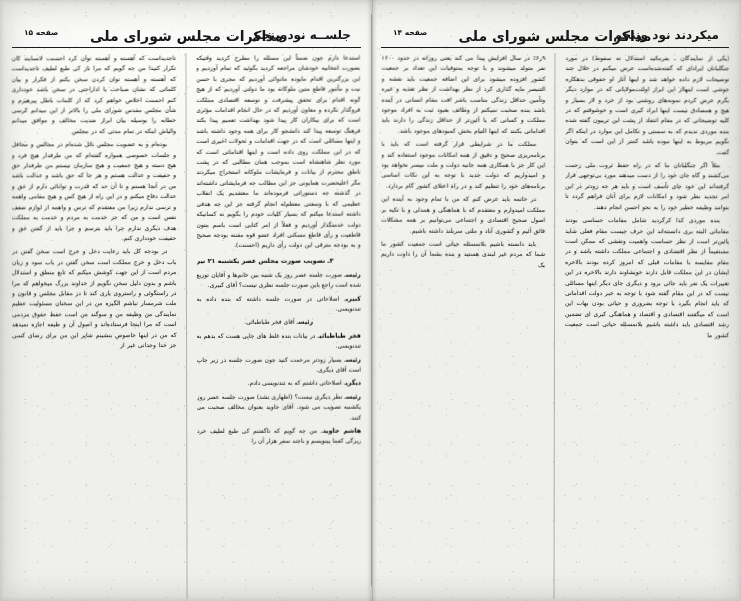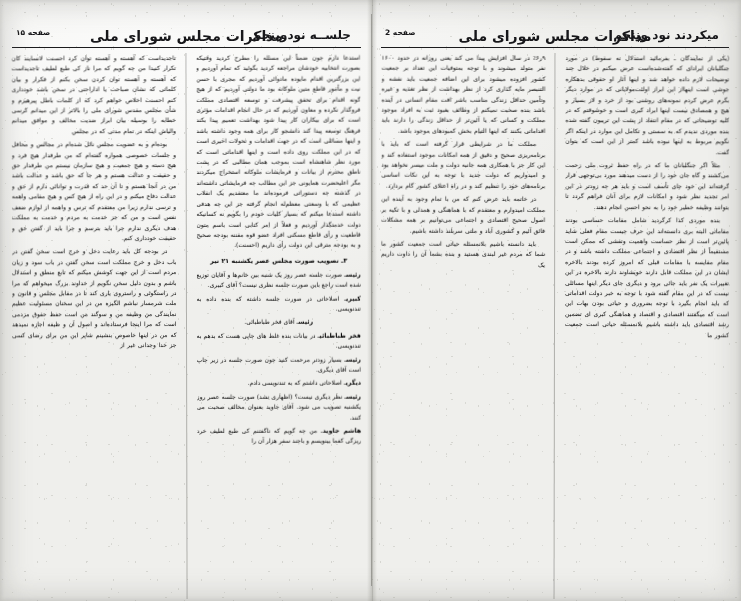--- a/index.html
+++ b/index.html
@@ -58,21 +58,21 @@
     position:relative;height:22px;direction:rtl;
     color:#17171a;
   }
   .head .hd{
     position:absolute;top:2px;white-space:nowrap;
     font-weight:bold;font-size:12px;letter-spacing:.2px;
     font-family:"DejaVu Sans","Liberation Sans",sans-serif;
   }
   .head .hd.session{right:10px;letter-spacing:1.1px;}
   .head .hd.title{left:50%;transform:translateX(-50%);font-size:14px;}
-  .head .hd.pageno{left:4px;font-size:7.5px;}
+  .head .hd.pageno{left:12px;font-size:7.5px;}
   .head .rule{
     position:absolute;left:0;right:0;bottom:0;height:0;
     border-bottom:1.6px solid #1b1b1d;
   }
 
   
   .cols{
     position:relative;direction:rtl;display:flex;gap:10px;
     margin-top:5px;height:546px;
   }
@@ -86,21 +86,21 @@
     direction:rtl;text-align:justify;
     font-size:6.0px;line-height:10.4px;
     color:#141416;
     margin:0 0 3px 0;
     word-spacing:.6px;
     font-family:"DejaVu Sans","Liberation Sans",sans-serif;
     filter:blur(.13px) contrast(1.28);
   }
   .p.first{margin-top:0;}
   .sec{
-    direction:rtl;text-align:center;
+    direction:rtl;text-align:left;
     font-size:6.4px;font-weight:bold;color:#0f0f11;
     margin:5px 0 4px 0;line-height:10px;
     filter:blur(.12px) contrast(1.3);
   }
   .sp{
     direction:rtl;text-align:justify;
     font-size:6.0px;line-height:10.4px;color:#141416;
     margin:0 0 3px 0;filter:blur(.13px) contrast(1.28);
   }
   .sp .who{font-weight:bold;font-size:6.3px;color:#0c0c0e;}
@@ -156,21 +156,21 @@
       </div>
 
     </div>
   </div>
 
   <div class="page right">
 
     <div class="head">
       <div class="hd session">میکردند نود وپنجم</div>
       <div class="hd title">مذاکرات مجلس شورای ملی</div>
-      <div class="hd pageno">صفحه 2</div>
+      <div class="hd pageno">صفحه ۱۴</div>
       <div class="rule"></div>
     </div>
 
     <div class="cols">
 
       <div class="col">
         <p class="p first">(یکی از نمایندگان ـ بفرمائید استدلال نه سقوط) در مورد جنگلبانان ایرادای که گفته‌شده‌است عرض میکنم در خلال چند توضیحات لازم داده خواهد شد و اینها آثار او حقوقی بدهکاره جوشی است اینهااز این ابراز اولئت‌مولایانی که در موارد دیگر بگرم عرض کردم نمونه‌های روشنی بود از خرد و لاز بسیار و هیچ و همصادق نیست اینها ابراد کبری است و خوشوقتم که در کلیه توضیحاتی که در مقام انتقاد از پشت این تریبون گفته شده بنده موردی ندیدم که به سستی و تکامل این موارد در اینکه اگر نگویم مربوط به اینها نبوده باشد کمتر از این است که بتوان گفت.</p>
         <p class="p ind">مثلاً اگر جنگلبانان ما که در راه حفظ ثروت ملی زحمت می‌کشند و گاه جان خود را از دست میدهند مورد بی‌توجهی قرار گرفته‌اند این خود جای تأسف است و باید هر چه زودتر در این امر تجدید نظر شود و امکانات لازم برای آنان فراهم گردد تا بتوانند وظیفه خطیر خود را به نحو احسن انجام دهند.</p>
         <p class="p ind">بنده موردی کذا کرگردید شامل مقامات حساسی بودند مقاماتی البته بری دانسته‌اند این حرف چیست مقام فعلی شاید پائین‌تر است از نظر حساست واهمیت ونقشی که ممکن است مستقیماً از نظر اقتصادی و اجتماعی مملکت داشته باشد و در مقام مقایسه با مقامات قبلی که امروز کرده بودند بالاخره ایشان در این مملکت قابل دارند خویشاوند دارند بالاخره در این تغییرات یک نفر باید جائی برود و دیگری جای دیگر اینها مسائلی نیست که در این مقام گفته شود با توجه به خبر دولت اقداماتی که باید انجام بگیرد با توجه بضروری و حیاتی بودن بهات این است که میگفتند اقتصادی و اقتصاد و هماهنگی کبری ای تضمین رشد اقتصادی باید داشته باشیم بلانمسئله حیاتی است جمعیت کشور ما</p>
       </div>

